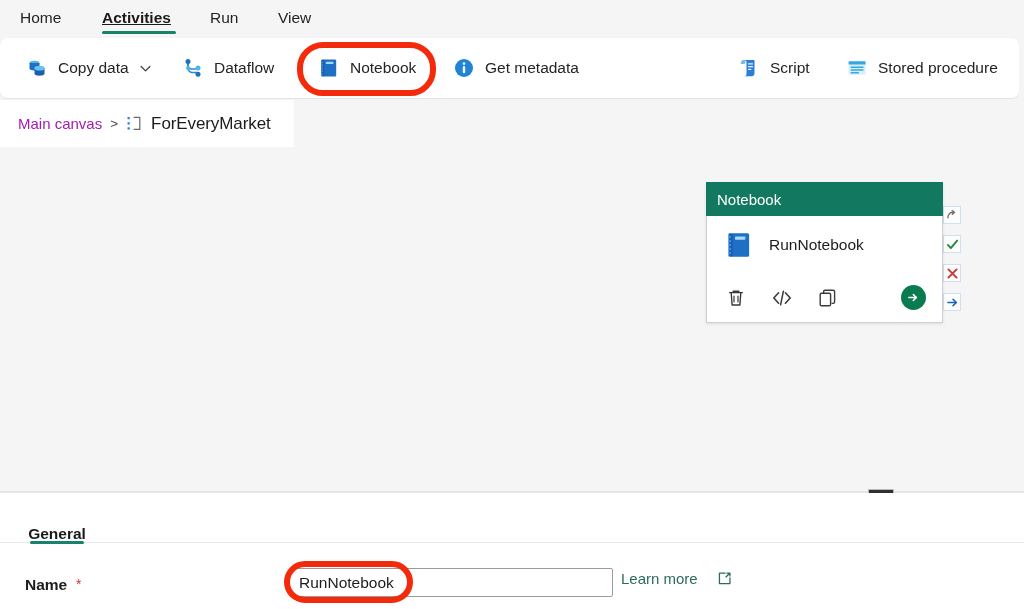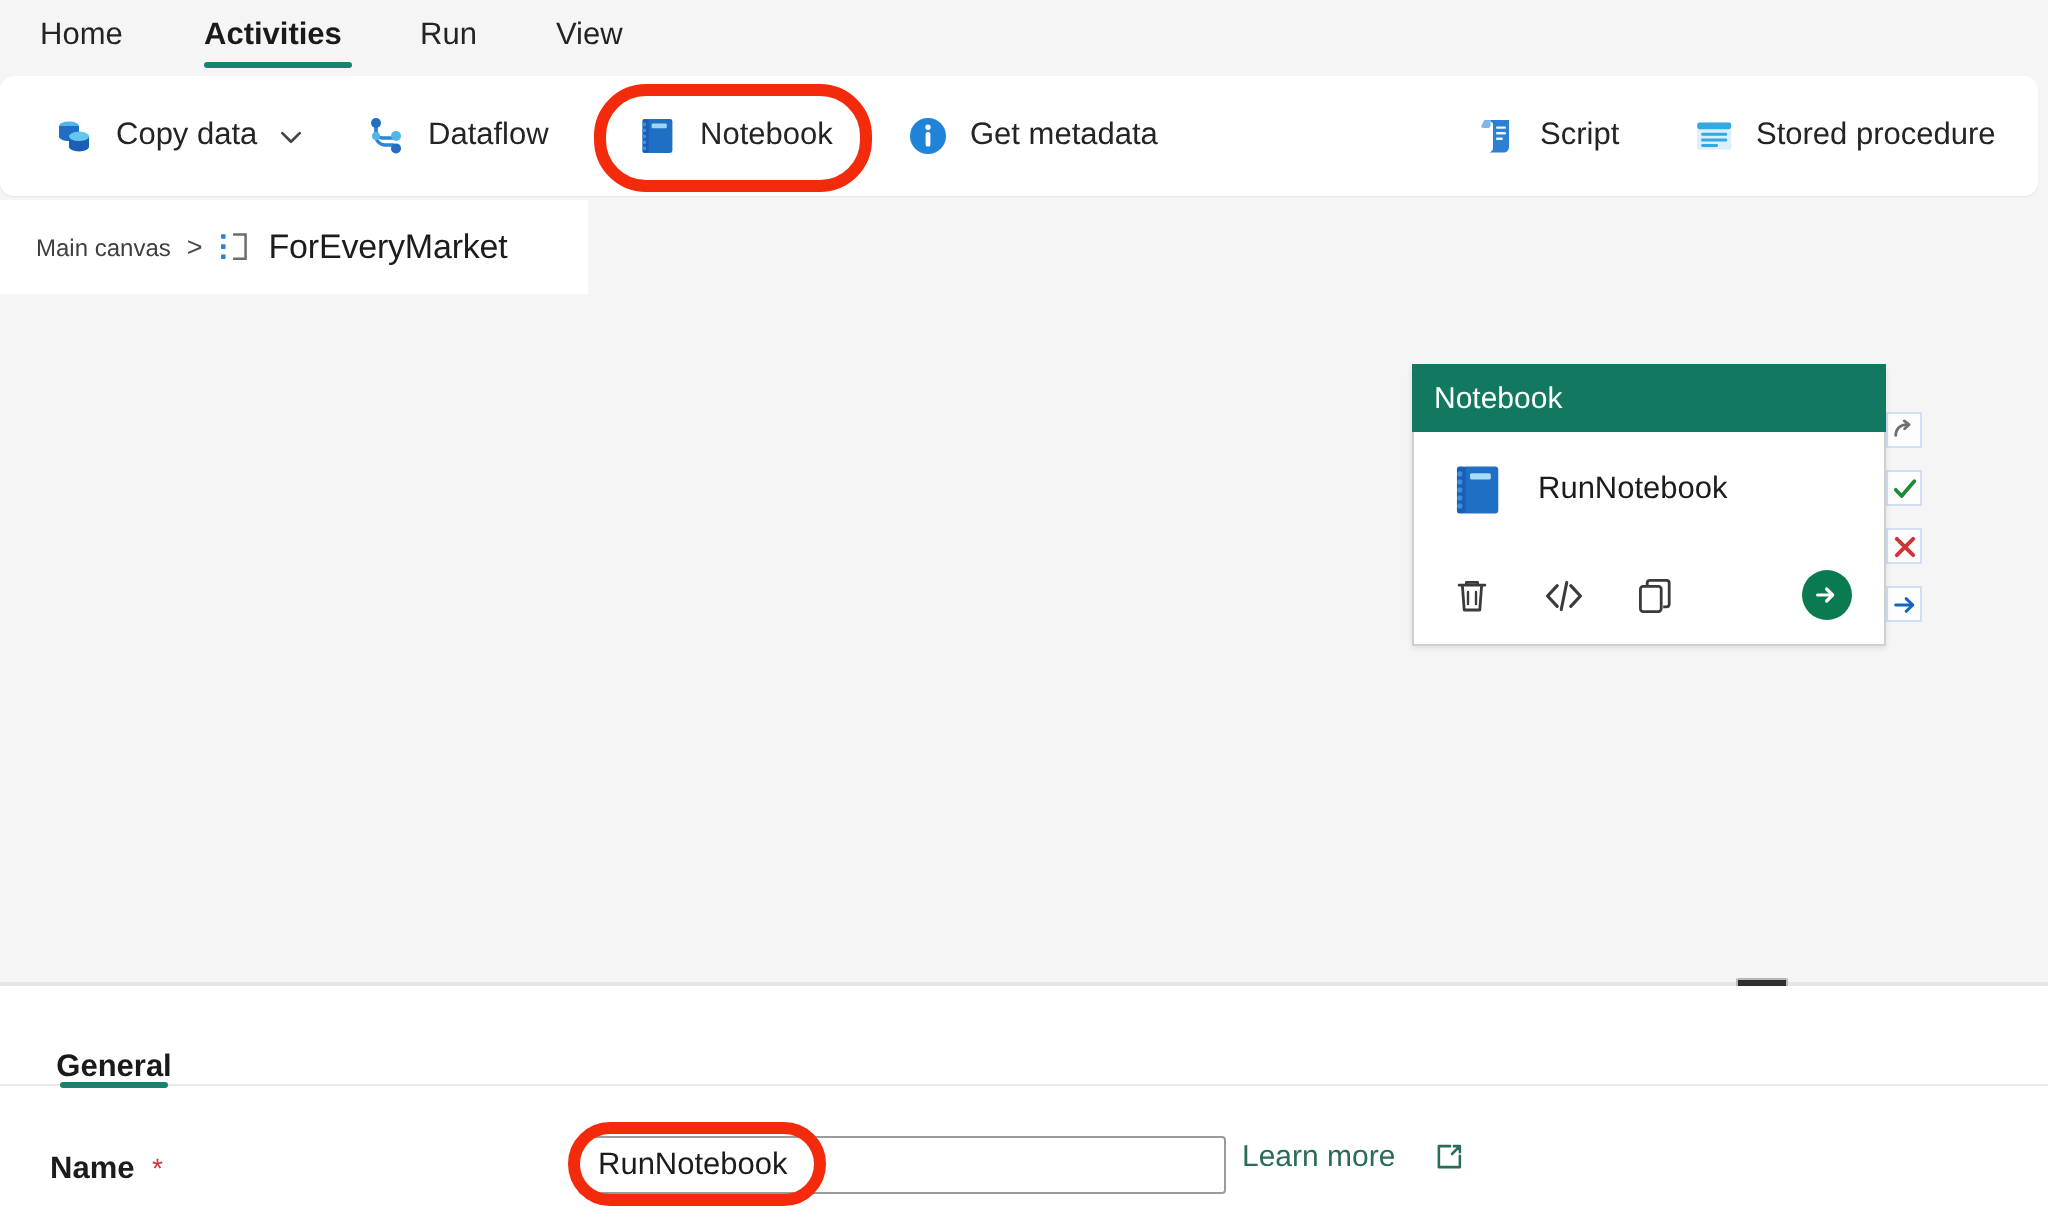--- a/index.html
+++ b/index.html
@@ -19,21 +19,21 @@
     position: absolute; left: 0; top: 0; width: 1024px; height: 38px;
     background: #f5f5f5;
   }
   .ribbon-tab {
     position: absolute; top: 0; height: 38px;
     display: flex; align-items: center; 
     font-size: 15.5px; color: #242424; cursor: pointer;
     padding: 16px 6px;
   }
   .ribbon-tab .tab-text { line-height: 1; padding-bottom: 2px; }
-  .ribbon-tab.active .tab-text { font-weight: bold; color: #1a1a1a; }
+  .ribbon-tab.active .tab-text { font-weight: bold; color: #1a1a1a; text-decoration: underline; }
   .ribbon-tab.active .tab-underline {
     position: absolute; left: 6px; right: 6px; bottom: 4px;
     height: 3px; background: #17836d; border-radius: 2px;
   }
 
   
   .toolbar {
     position: absolute; left: 0; top: 38px; width: 1019px; height: 60px;
     background: #ffffff;
     border-radius: 7px;
@@ -49,21 +49,21 @@
   .tool-ico { width: 24px; height: 24px; flex: 0 0 24px; display: block; }
   .chev { width: 13px; height: 13px; display: block; margin-left: 1px; }
 
   
   .breadcrumb-bar {
     position: absolute; left: 0; top: 100px; width: 294px; height: 47px;
     background: #ffffff;
     display: flex; align-items: center;
     padding-left: 18px; gap: 8px;
   }
-  .bc-link { font-size: 12px; color: #404040; cursor: pointer; }
+  .bc-link { font-size: 15px; color: #a21caf; cursor: pointer; }
   .bc-sep { font-size: 13.5px; color: #4a4a4a; }
   .bc-ico { width: 17px; height: 17px; display: block; }
   .bc-current { font-size: 17px; color: #1c1c1c; letter-spacing: -0.1px; }
 
   
   .canvas {
     position: absolute; left: 0; top: 147px; width: 1024px; height: 344px;
     background: #f5f5f5;
   }
 

